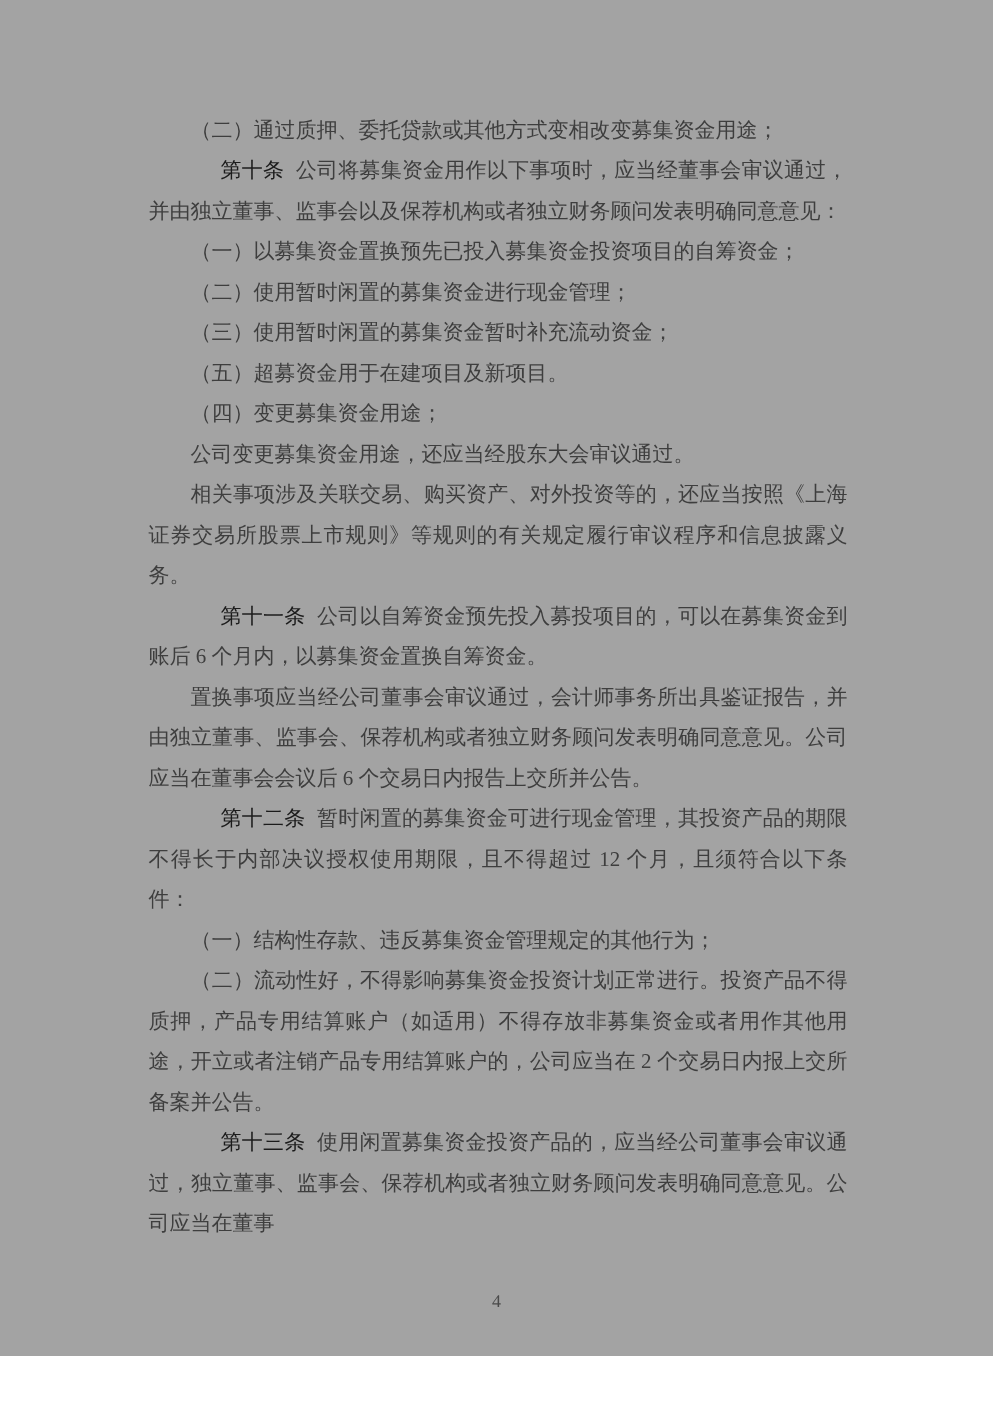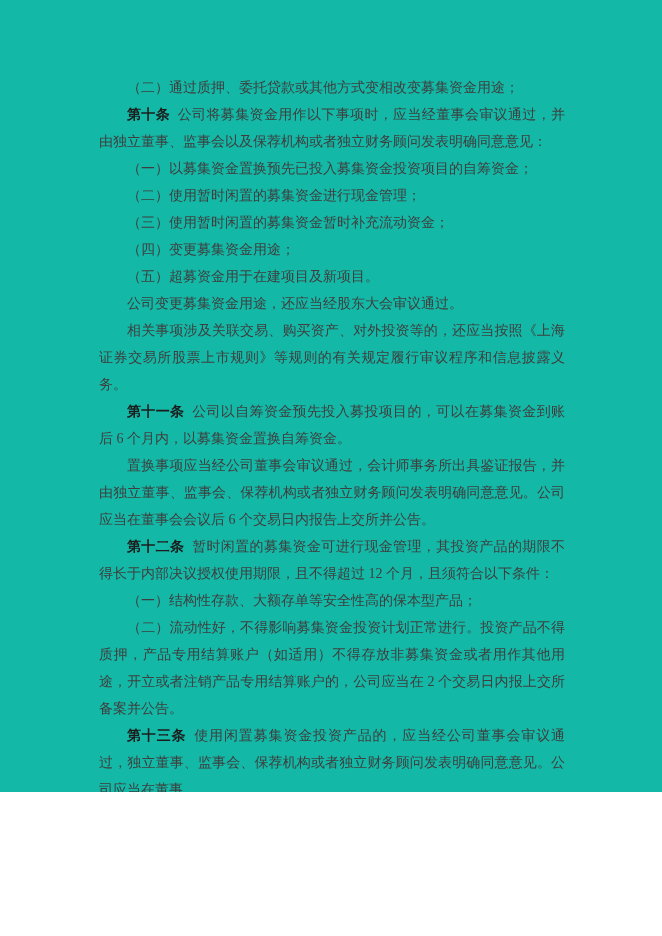--- a/index.html
+++ b/index.html
@@ -3,44 +3,45 @@
 <meta charset="utf-8">
 <style>
   html, body {
     margin: 0;
     padding: 0;
     background: #ffffff;
   }
   .page {
     position: relative;
     width: 662px;
-    height: 792px;
-    background: #14b8a6;
+    height: 904px;
+    background: #a3a3a3;
     overflow: hidden;
     font-family: "Liberation Serif", "DejaVu Serif", serif;
   }
   .content {
     position: absolute;
     left: 99px;
     top: 74px;
     width: 466px;
     font-size: 14px;
     line-height: 27px;
     color: #3e3e3e;
     text-align: justify;
   }
   .content p {
     margin: 0;
     padding: 0;
     text-indent: 2em;
   }
   .content p b.article-no {
     color: #1b1b1b;
-    font-weight: bold;
+    font-weight: normal;
     margin-right: 0.55em;
+    margin-left: 20px;
   }
   .page-number {
     position: absolute;
     top: 860px;
     left: 0;
     width: 100%;
     text-align: center;
     font-size: 12px;
     line-height: 14px;
     color: #4a4a4a;
@@ -49,25 +50,25 @@
 </head>
 <body>
 
 <div class="page">
   <div class="content">
       <p>（二）通过质押、委托贷款或其他方式变相改变募集资金用途；</p>
       <p><b class="article-no">第十条</b>公司将募集资金用作以下事项时，应当经董事会审议通过，并由独立董事、监事会以及保荐机构或者独立财务顾问发表明确同意意见：</p>
       <p>（一）以募集资金置换预先已投入募集资金投资项目的自筹资金；</p>
       <p>（二）使用暂时闲置的募集资金进行现金管理；</p>
       <p>（三）使用暂时闲置的募集资金暂时补充流动资金；</p>
+      <p>（五）超募资金用于在建项目及新项目。</p>
       <p>（四）变更募集资金用途；</p>
-      <p>（五）超募资金用于在建项目及新项目。</p>
       <p>公司变更募集资金用途，还应当经股东大会审议通过。</p>
       <p>相关事项涉及关联交易、购买资产、对外投资等的，还应当按照《上海证券交易所股票上市规则》等规则的有关规定履行审议程序和信息披露义务。</p>
       <p><b class="article-no">第十一条</b>公司以自筹资金预先投入募投项目的，可以在募集资金到账后 6 个月内，以募集资金置换自筹资金。</p>
       <p>置换事项应当经公司董事会审议通过，会计师事务所出具鉴证报告，并由独立董事、监事会、保荐机构或者独立财务顾问发表明确同意意见。公司应当在董事会会议后 6 个交易日内报告上交所并公告。</p>
       <p><b class="article-no">第十二条</b>暂时闲置的募集资金可进行现金管理，其投资产品的期限不得长于内部决议授权使用期限，且不得超过 12 个月，且须符合以下条件：</p>
-      <p>（一）结构性存款、大额存单等安全性高的保本型产品；</p>
+      <p>（一）结构性存款、违反募集资金管理规定的其他行为；</p>
       <p>（二）流动性好，不得影响募集资金投资计划正常进行。投资产品不得质押，产品专用结算账户（如适用）不得存放非募集资金或者用作其他用途，开立或者注销产品专用结算账户的，公司应当在 2 个交易日内报上交所备案并公告。</p>
       <p><b class="article-no">第十三条</b>使用闲置募集资金投资产品的，应当经公司董事会审议通过，独立董事、监事会、保荐机构或者独立财务顾问发表明确同意意见。公司应当在董事</p>
     </div>
   <div class="page-number">4</div>
 </div>
 
 </body></html>

